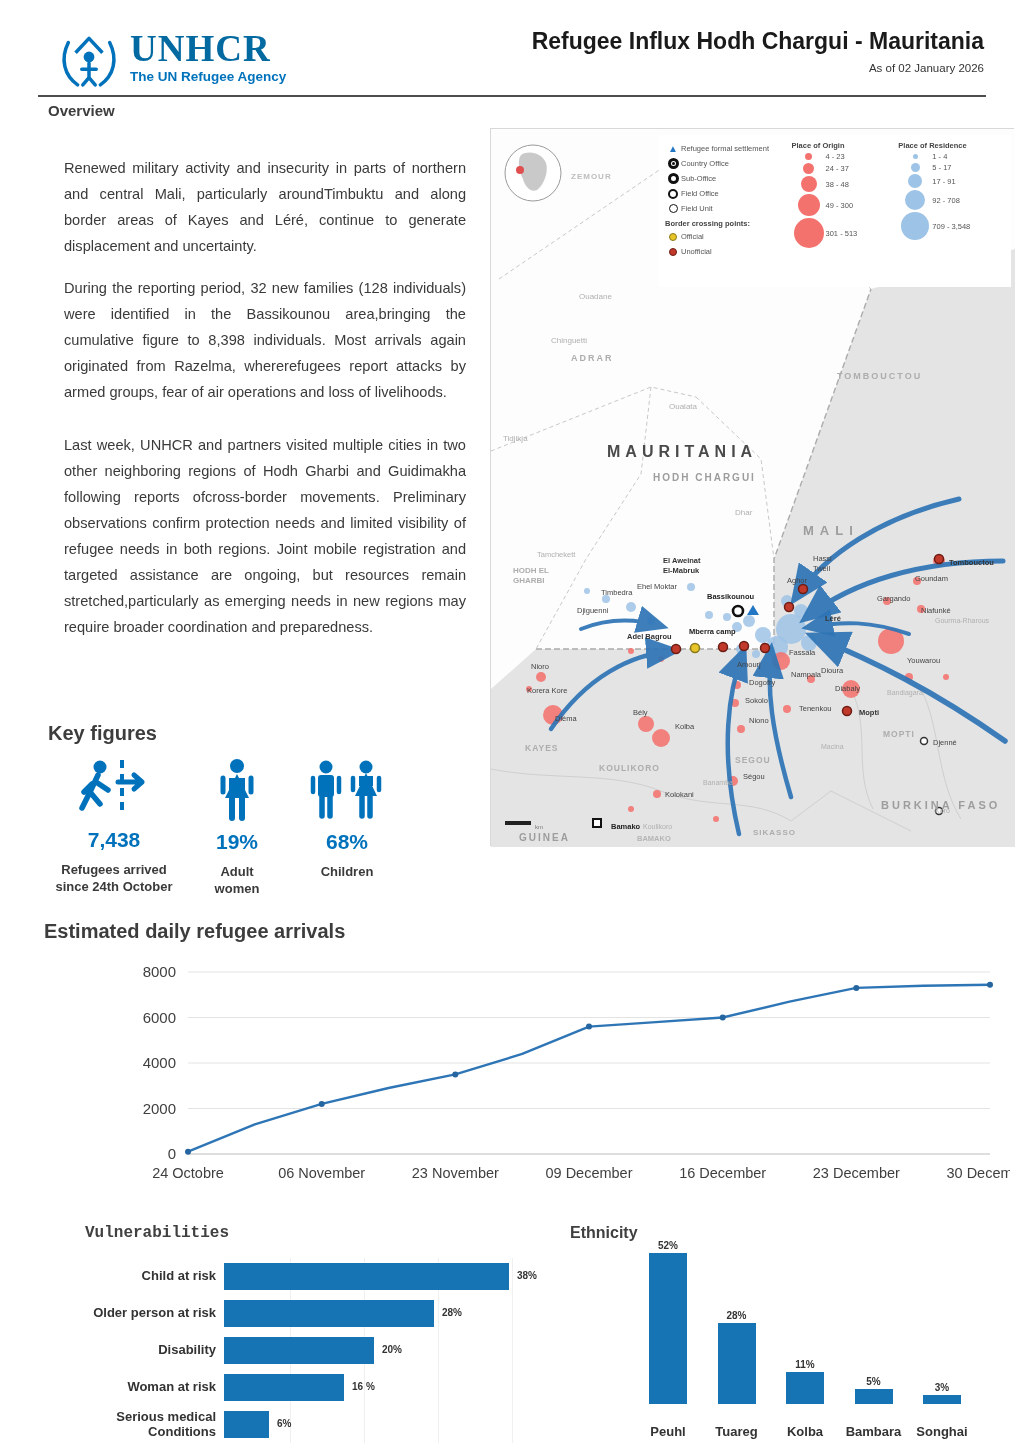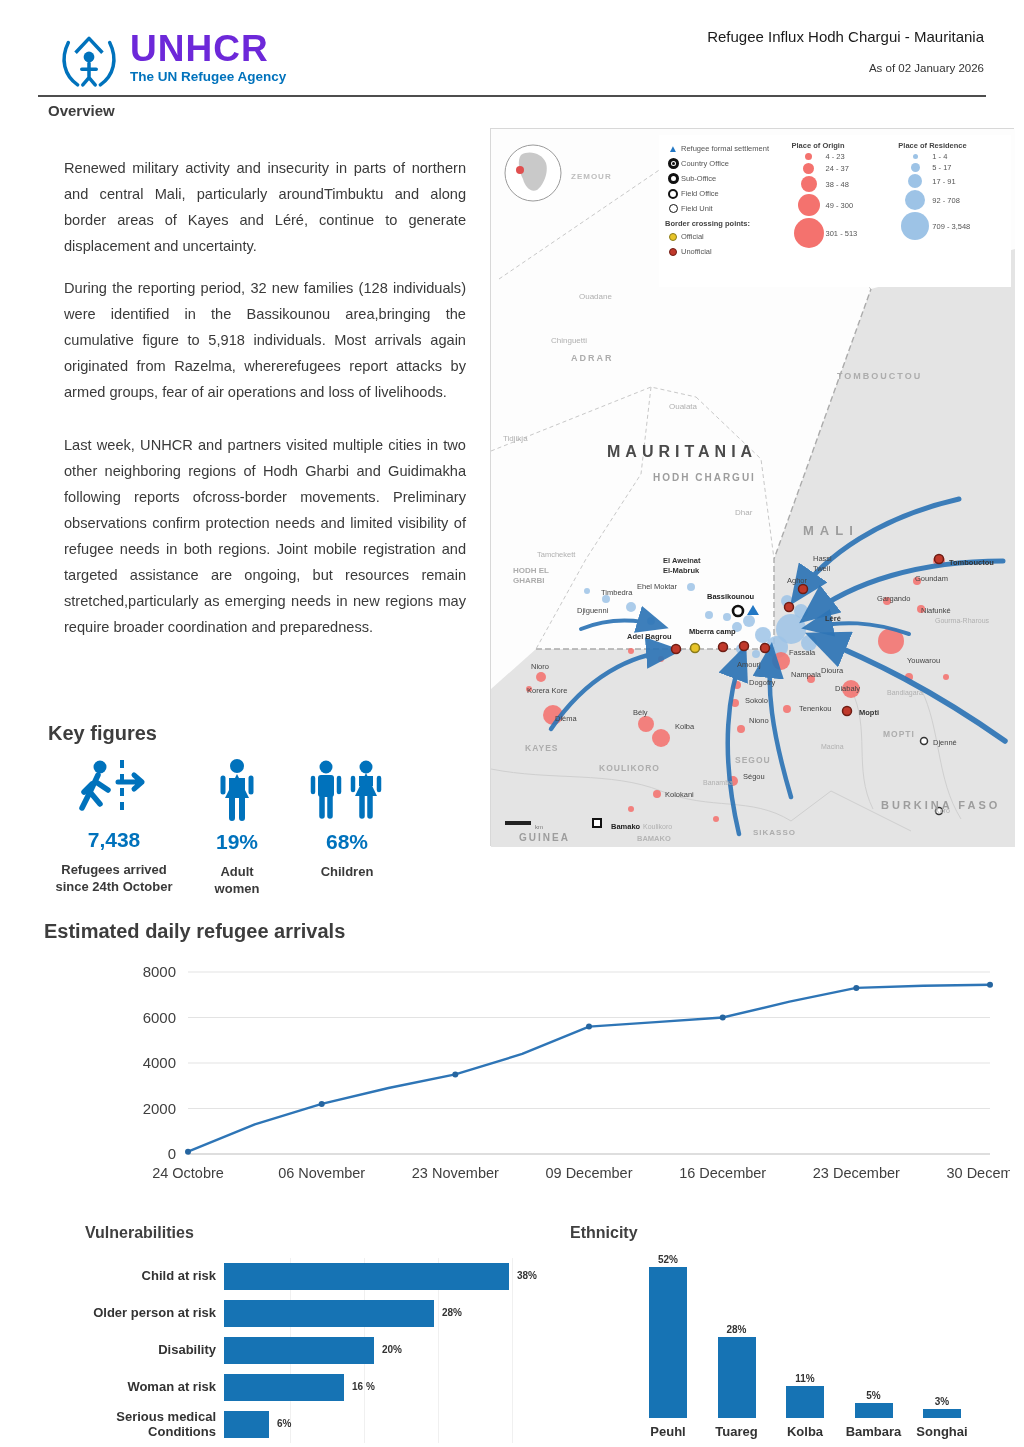--- a/index.html
+++ b/index.html
@@ -2,23 +2,23 @@
 <html><head>
 <meta charset="utf-8">
 <style>
   * { margin:0; padding:0; box-sizing:border-box; }
   body { font-family:"Liberation Sans", sans-serif; background:#ffffff; }
   #page { position:relative; width:1024px; height:1447px; background:#fff; overflow:hidden; }
 
   
   #logo { position:absolute; left:58px; top:30px; display:flex; align-items:flex-start; }
   #logo-text { margin-left:10px; }
-  #logo-title { font-size:37px; font-weight:bold; color:#6d28d9; letter-spacing:1px; line-height:1; }
+  #logo-title { font-size:37px; font-weight:bold; color:#0369a1; letter-spacing:1px; line-height:1;font-family:Liberation Serif, serif; }
   #logo-sub { font-size:13.5px; font-weight:bold; color:#0072BC; margin-top:2px; }
-  #doc-title { position:absolute; right:40px; top:28px; font-size:15px; font-weight:normal; color:#1a1a1a; }
+  #doc-title { position:absolute; right:40px; top:28px; font-size:23px; font-weight:bold; color:#1a1a1a; }
   #doc-date { position:absolute; right:40px; top:62px; font-size:11.5px; color:#333; }
   #header-rule { position:absolute; left:38px; right:38px; top:95px; border-top:2.5px solid #4d4d4d; }
 
   h2.sec { font-size:15px; font-weight:bold; color:#3d3d3d; }
   
   #overview-heading { position:absolute; left:48px; top:102px; }
   #overview-text { position:absolute; left:48px; top:140px; width:434px; font-size:14.6px; color:#3a3a3a;
                    text-align:justify; line-height:1.78; }
   #overview-text p { margin:16px; }
   #overview-text p.gap { margin-top:27px; }
@@ -48,38 +48,38 @@
   .kf-label { font-size:13px; font-weight:bold; color:#3a3a3a; margin-top:10px; white-space:pre-line; line-height:1.3; }
   #kf-1 { left:44px;  top:758px; width:140px; }
   #kf-2 { left:192px; top:758px; width:90px; }
   #kf-3 { left:292px; top:758px; width:110px; }
 
   
   #line-heading { position:absolute; left:44px; top:920px; font-size:20px; }
   #line-chart { position:absolute; left:110px; top:958px; width:900px; height:240px; }
 
   
-  #vuln-heading { position:absolute; left:85px; top:1224px; font-size:16px; color:#404040; }
+  #vuln-heading { position:absolute; left:85px; top:1224px; font-size:16px; color:#404040;font-family:Liberation Mono, monospace; }
   #vuln-chart { position:absolute; left:58px; top:1258px; width:510px; height:185px; }
   .vrow { display:flex; align-items:center; height:37px; }
   .vlabel { width:166px; text-align:right; padding-right:8px; font-size:13px; font-weight:bold;
             color:#333; line-height:1.1; white-space:pre-line; }
   .vbar-area { position:relative; flex:1; height:27px; }
   .vbar { position:absolute; left:0; top:0; height:27px; background:#1673B4; }
   .vval { position:absolute; top:7px; font-size:10px; font-weight:bold; color:#333; }
   #vuln-grid { position:absolute; left:232px; top:0; right:10px; bottom:0; z-index:0;
                background:repeating-linear-gradient(to right,#f0f0f0 0 1px,transparent 1px 74px); }
 
   #eth-heading { position:absolute; left:570px; top:1224px; font-size:16px; color:#404040; }
   #eth-chart { position:absolute; left:640px; top:1245px; width:330px; height:195px;
                display:flex; align-items:flex-end; justify-content:space-between; }
   .ecol { width:56px; display:flex; flex-direction:column; align-items:center; }
   .eval { font-size:10px; font-weight:bold; color:#333; margin-bottom:2px; }
   .ebar { width:38px; background:#1673B4; }
-  .ecat { font-size:13px; font-weight:bold; color:#333; margin-top:6px; height:16px; }
+  .ecat { font-size:13px; font-weight:bold; color:#333; margin-top:20px; height:16px; }
 </style>
 </head>
 <body>
 
 <div id="page">
 
   <div id="logo">
     <svg width="62" height="58" viewBox="0 0 60 56">
       <path d="M10,12 C2,28 6,44 19,53" fill="none" stroke="#0072BC" stroke-width="3.4" stroke-linecap="round"></path>
       <path d="M50,12 C58,28 54,44 41,53" fill="none" stroke="#0072BC" stroke-width="3.4" stroke-linecap="round"></path>
@@ -92,21 +92,21 @@
       <div id="logo-sub">The UN Refugee Agency</div>
     </div>
   </div>
   <div id="doc-title">Refugee Influx Hodh Chargui - Mauritania</div>
   <div id="doc-date">As of 02 January 2026</div>
   <div id="header-rule"></div>
 
   <h2 class="sec" id="overview-heading">Overview</h2>
   <div id="overview-text">
     <p>Renewed military activity and insecurity in parts of northern and central Mali, particularly aroundTimbuktu and along border areas of Kayes and Léré, continue to generate displacement and uncertainty.</p>
-    <p>During the reporting period, 32 new families (128 individuals) were identified in the Bassikounou area,bringing the cumulative figure to 5,918 individuals. Most arrivals again originated from Razelma, whererefugees report attacks by armed groups, fear of air operations and loss of livelihoods.</p>
+    <p>During the reporting period, 32 new families (128 individuals) were identified in the Bassikounou area,bringing the cumulative figure to 8,398 individuals. Most arrivals again originated from Razelma, whererefugees report attacks by armed groups, fear of air operations and loss of livelihoods.</p>
     <p class="gap">Last week, UNHCR and partners visited multiple cities in two other neighboring regions of Hodh Gharbi and Guidimakha following reports ofcross-border movements. Preliminary observations confirm protection needs and limited visibility of refugee needs in both regions. Joint mobile registration and targeted assistance are ongoing, but resources remain stretched,particularly as emerging needs in new regions may require broader coordination and preparedness.</p>
   </div>
 
   <div id="map">
     <svg class="base" id="map-svg" width="524" height="718" viewBox="0 0 524 718">
         <defs>
           <marker id="ah" markerWidth="8" markerHeight="7" refX="6" refY="3.5" orient="auto">
             <path d="M0,0 L8,3.5 L0,7 Z" fill="#2E75B6"></path>
           </marker>
         </defs>

